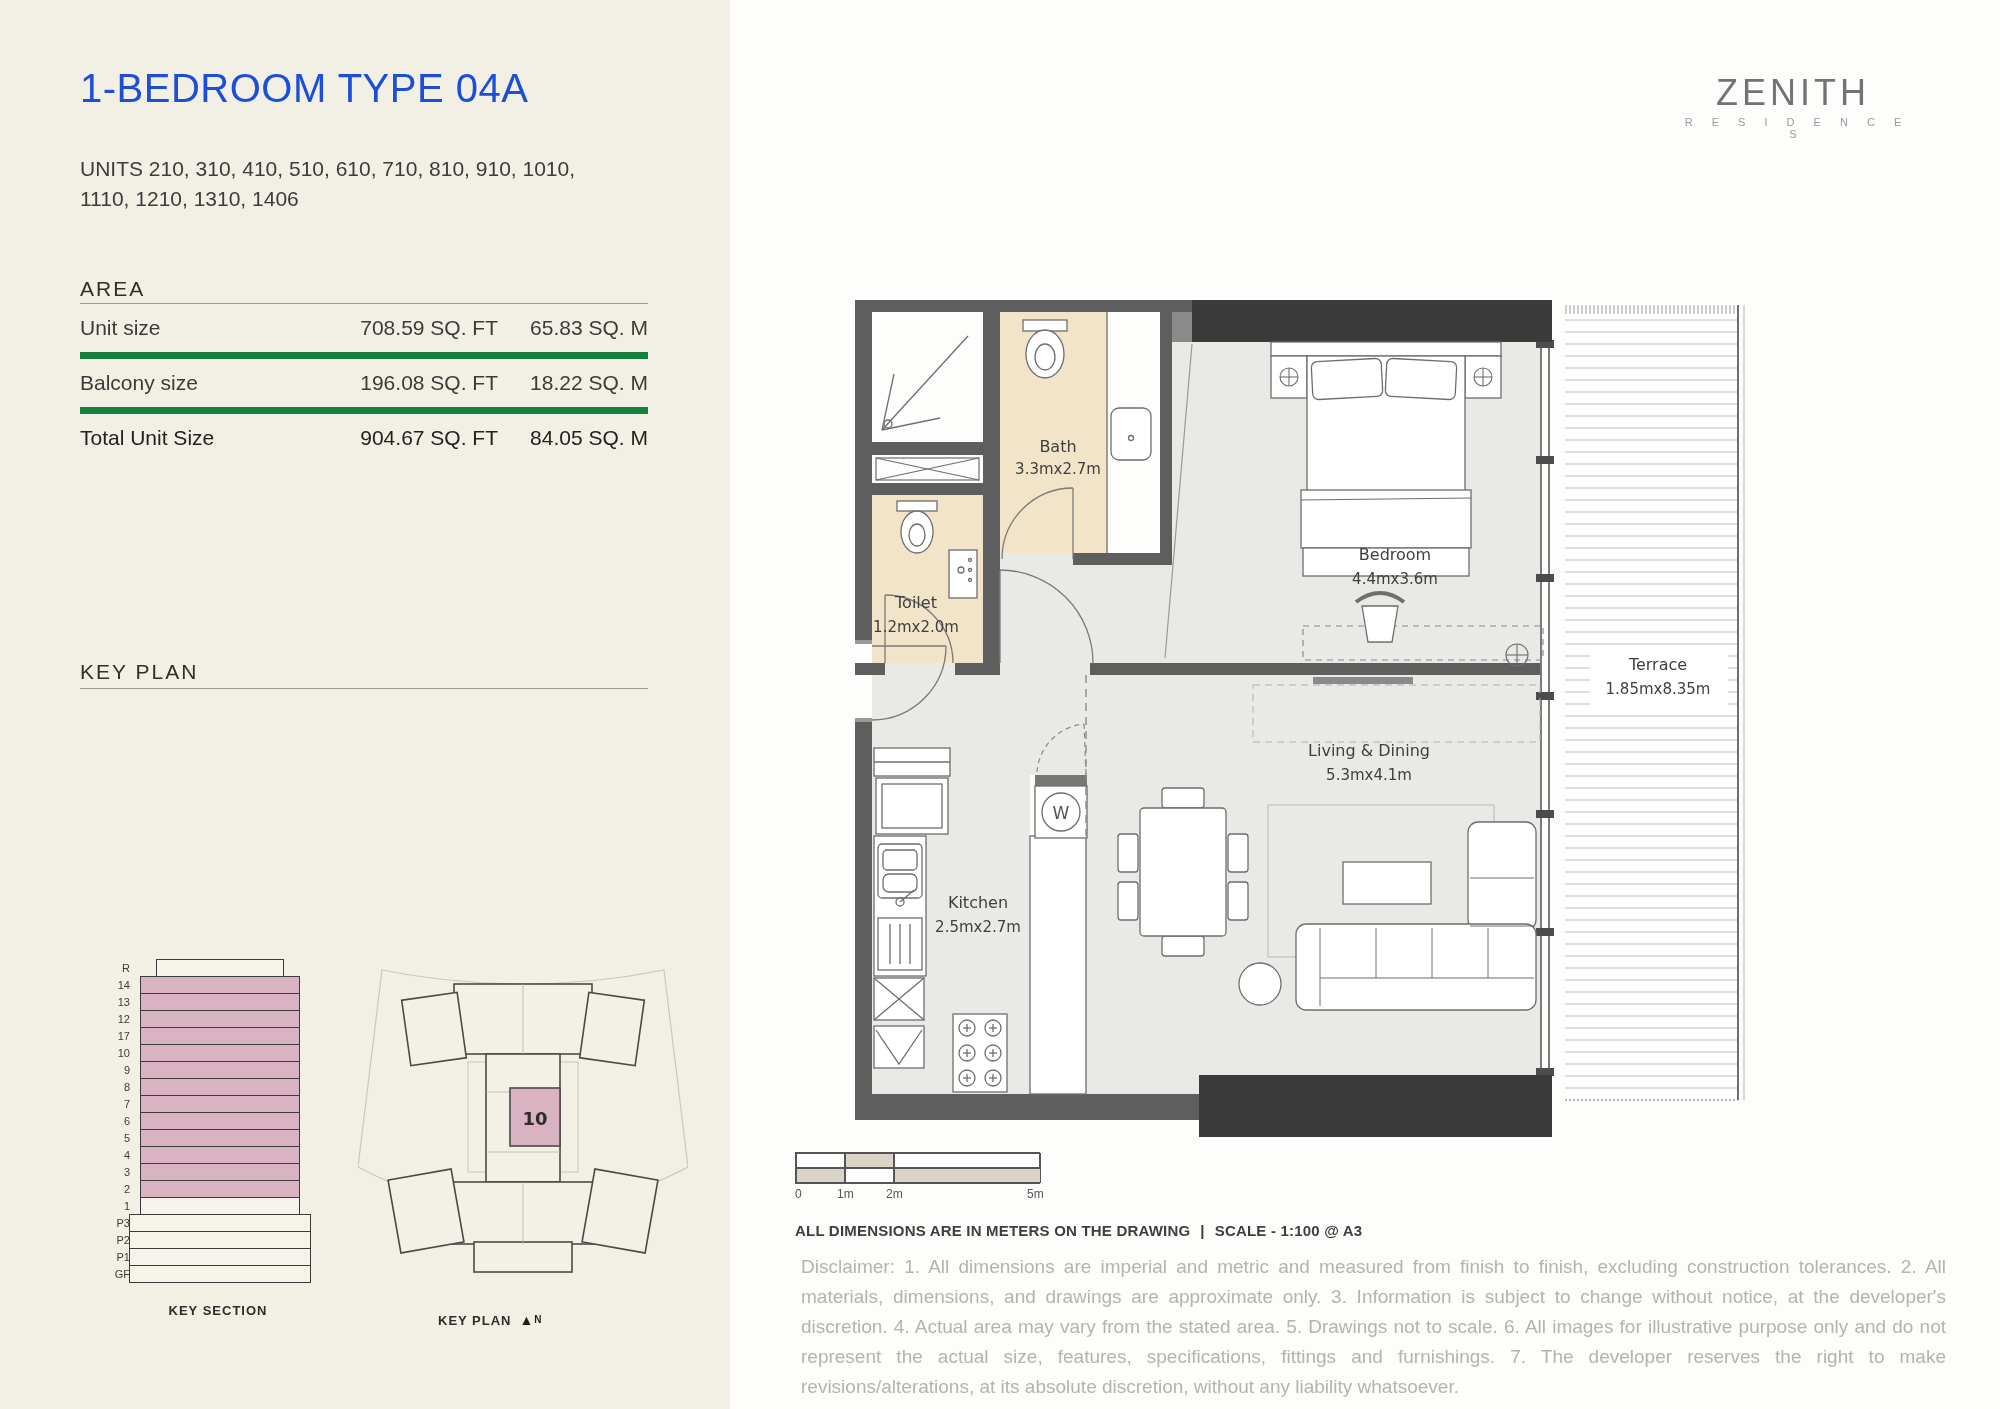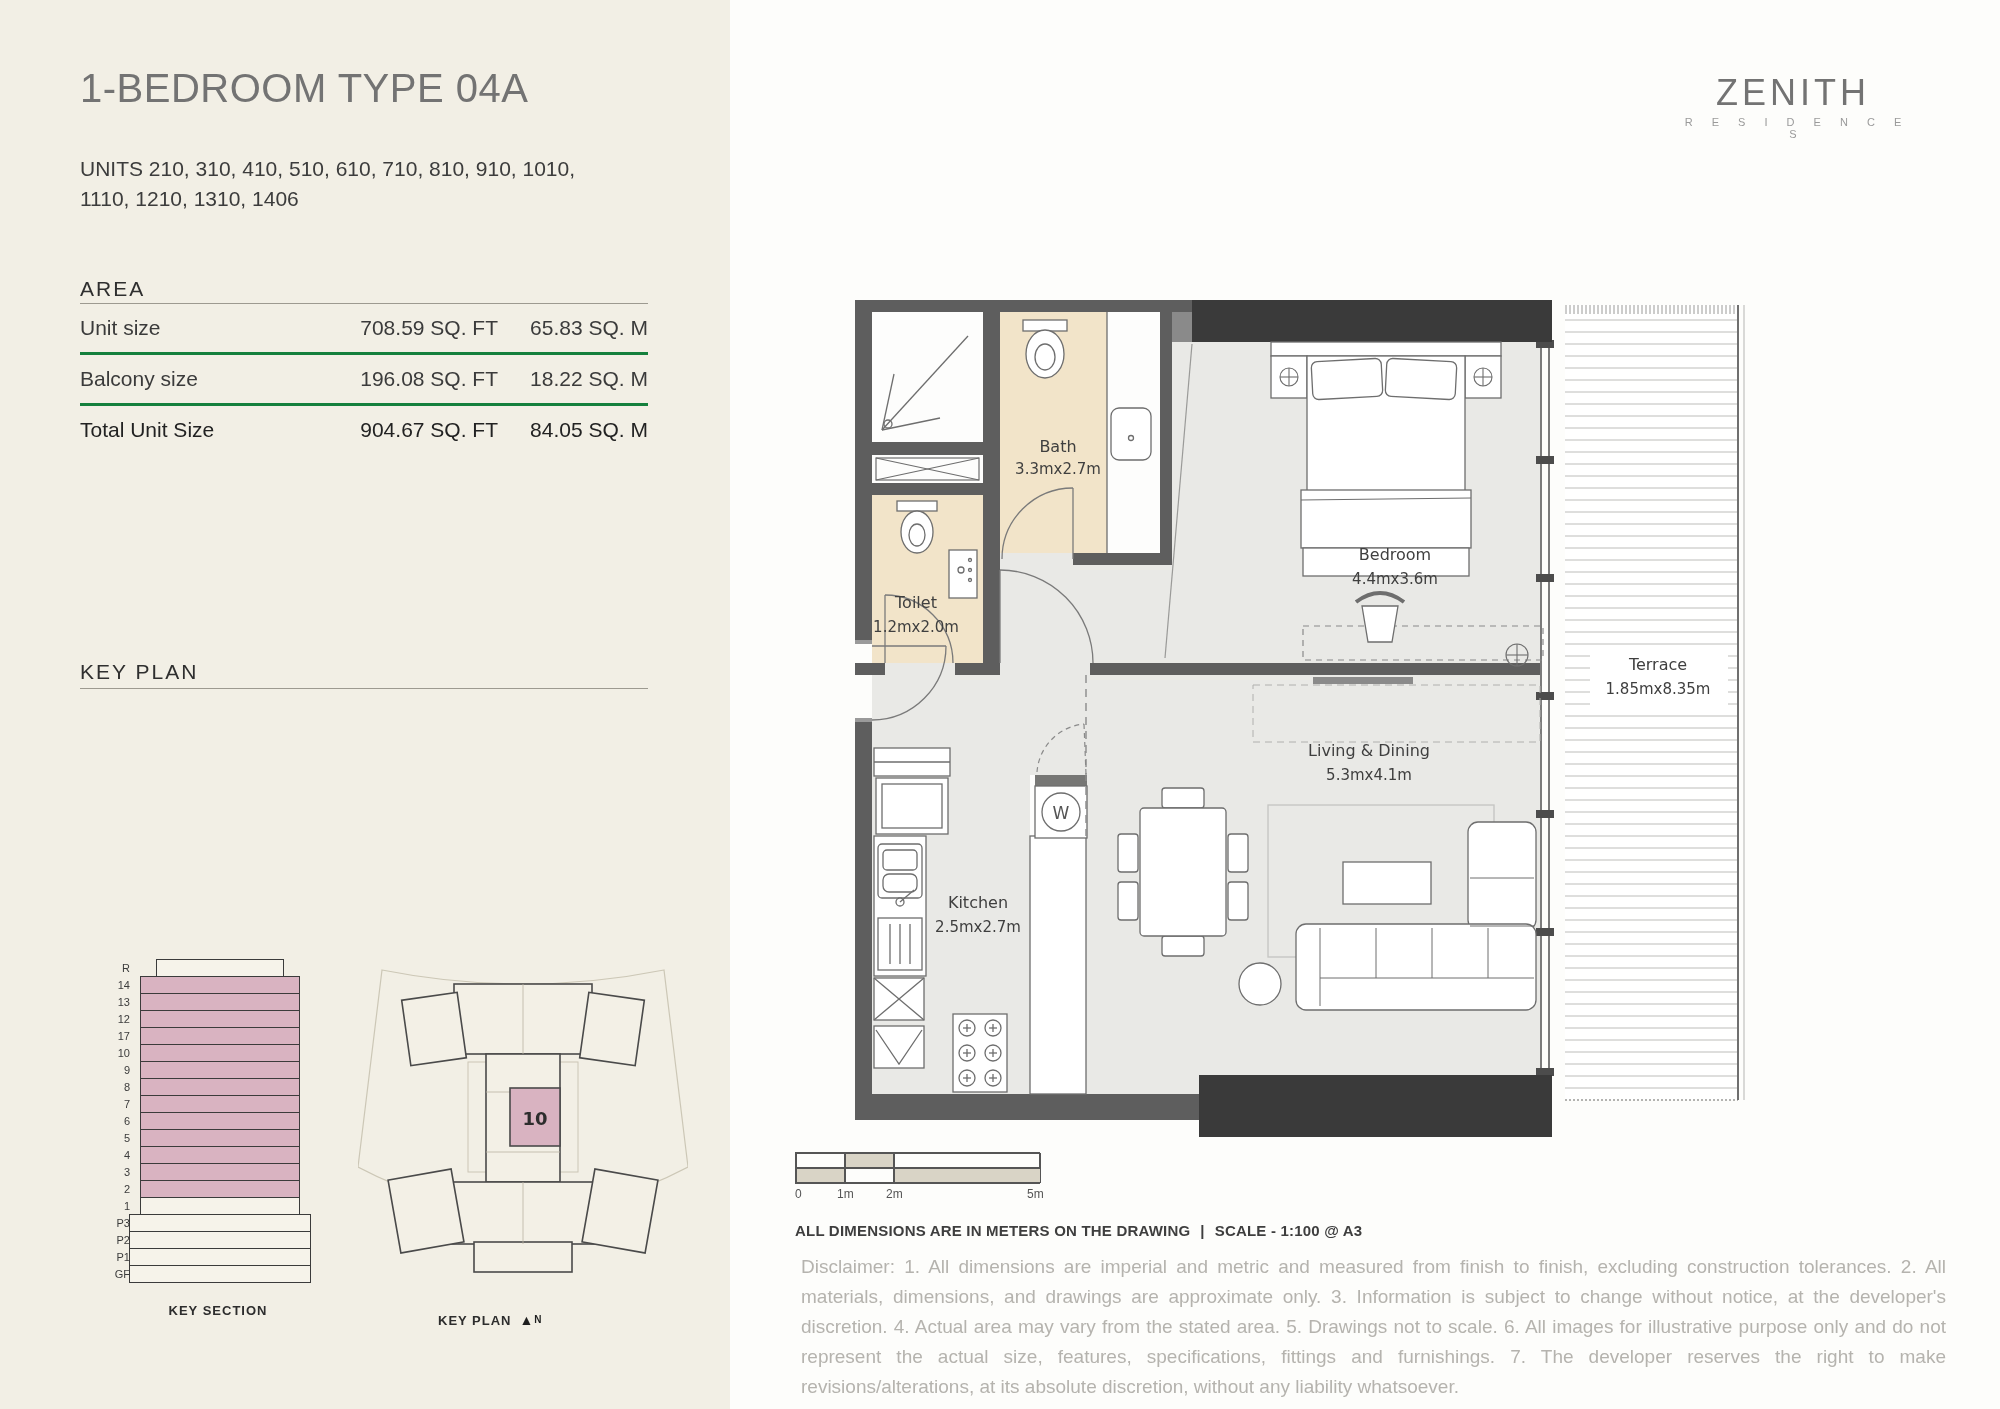--- a/index.html
+++ b/index.html
@@ -1,27 +1,27 @@
 <!DOCTYPE html>
 <html><head>
 <meta charset="utf-8">
 <style>
   html,body{margin:0;padding:0;background:#ffffff;}
   #page{position:relative;width:2000px;height:1409px;background:#fdfdfb;overflow:hidden;
         font-family:"Liberation Sans",sans-serif;color:#3b3b3b;}
   
   #left-panel{position:absolute;left:0;top:0;width:730px;height:1409px;background:#f2efe5;}
-  .title{position:absolute;left:80px;top:66px;font-size:40px;letter-spacing:.5px;color:#737373;}
+  .title{position:absolute;left:80px;top:66px;font-size:40px;letter-spacing:.5px;color:#1d4ed8;}
   .units{position:absolute;left:80px;top:154px;width:540px;font-size:21px;line-height:1.45;color:#3c3c3c;}
   .sec-head{position:absolute;left:80px;font-size:21px;letter-spacing:2px;color:#2f2f2f;margin-top:14px;}
   .rule{position:absolute;left:80px;width:568px;height:1px;background:#9d9a90;}
   
   #area-table{position:absolute;left:80px;top:304px;width:568px;font-size:21px;}
   .a-row{display:grid;grid-template-columns:1fr 195px 150px;align-items:center;
-         height:48px;border-bottom:3px solid #15803d;}
+         height:48px;border-bottom:7px solid #15803d;}
   .a-row:last-child{border-bottom:none;}
   .a-row .num{text-align:right;}
   .a-row.total{font-weight:normal;color:#222;}
   
   #key-section{position:absolute;left:100px;top:960px;}
   .ks-row{display:flex;align-items:stretch;height:17px;}
   .ks-label{width:30px;text-align:right;padding-right:10px;font-size:11px;line-height:17px;color:#3c3c3c;}
   .ks-bar{border:1px solid #3b3b3b;margin-top:-1px;background:#f6f3ea;}
   .ks-bar.roof{width:126px;margin-left:16px;}
   .ks-bar.pink{width:158px;background:#d9b3c1;}

